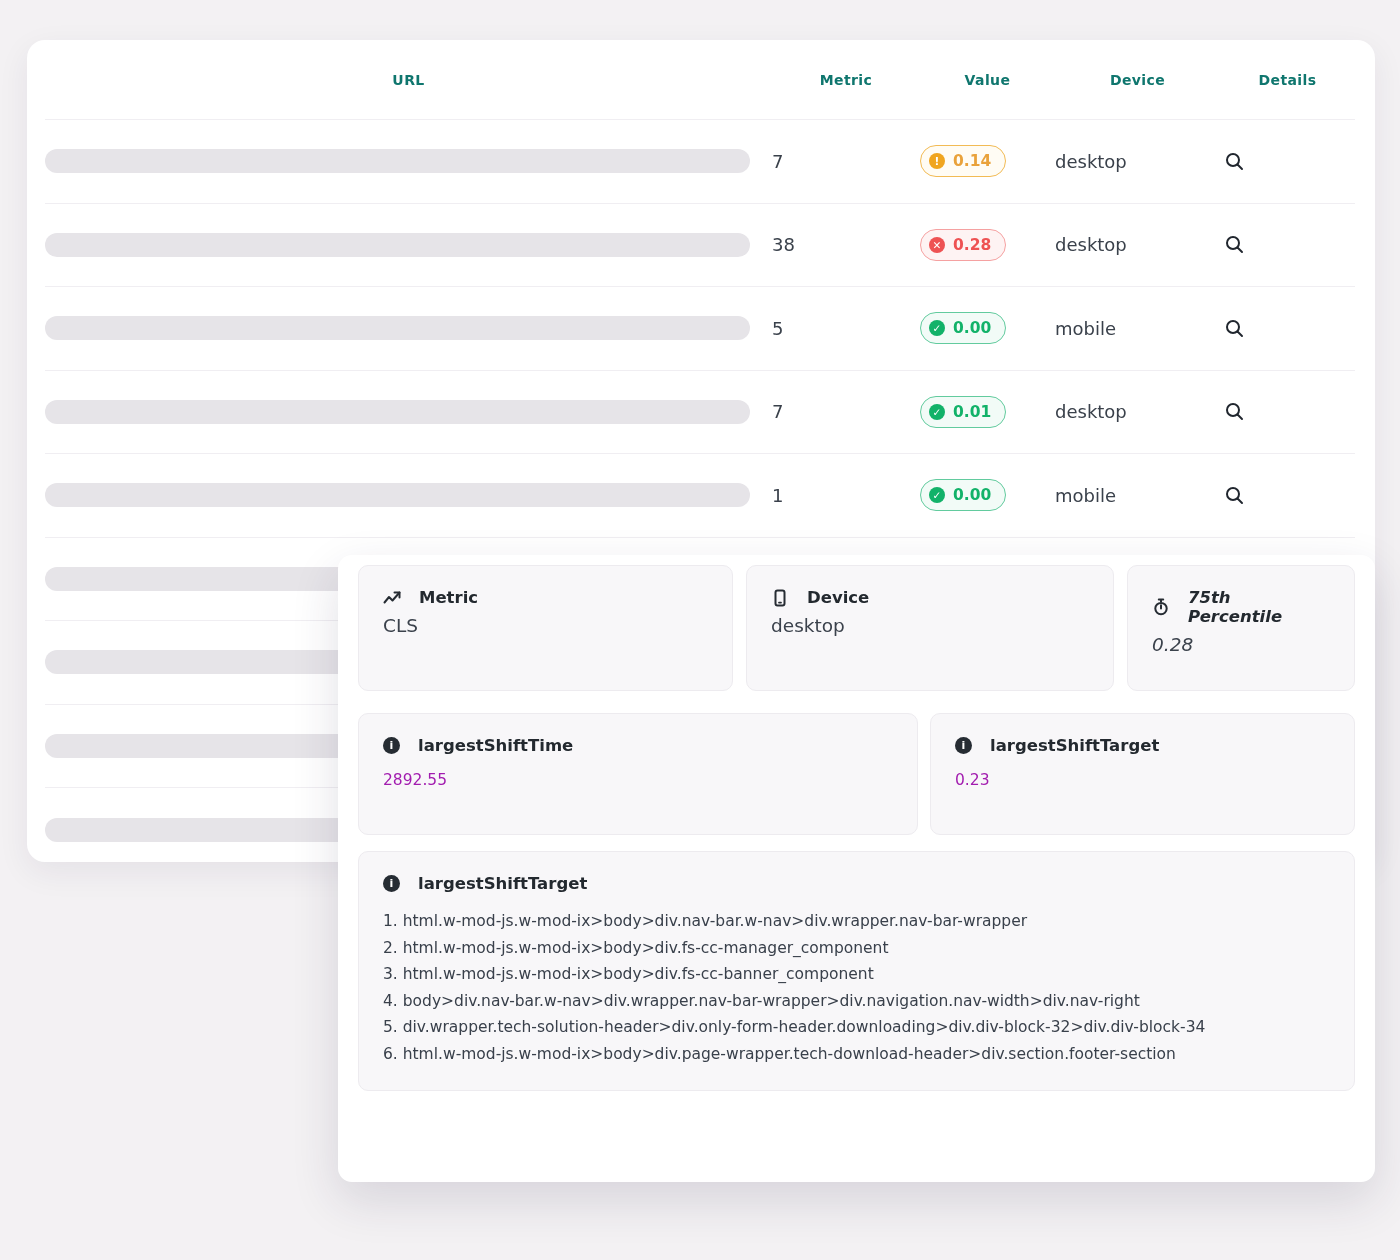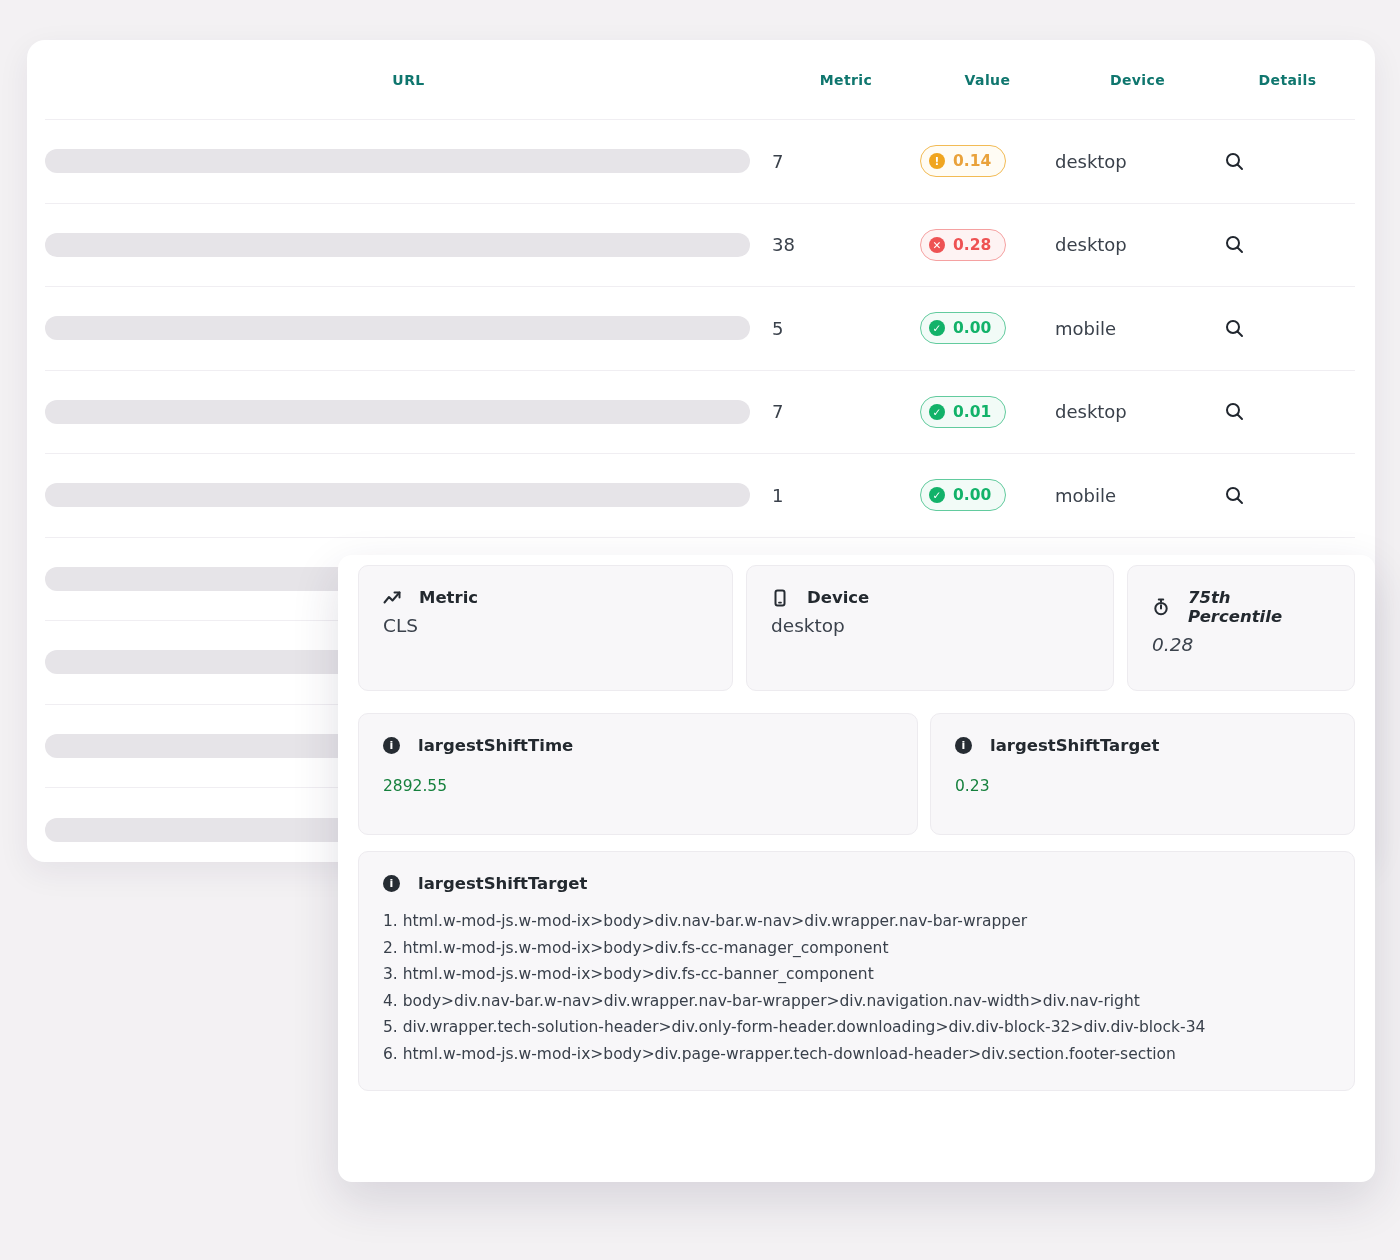--- a/index.html
+++ b/index.html
@@ -81,21 +81,21 @@
   .sum-value { margin-top:8px; font-size:18.5px; color:#3b424c; }
 
   .attributes-heading {
     margin:36px 0 0 7px;
     font-size:25px; font-weight:600; color:#23282e;
   }
   .attr-row { display:flex; gap:12px; margin-top:22px; }
   .attr-card { height:122px; }
   .attr-card.a1 { width:560px; }
   .attr-card.a2 { flex:1; }
-  .attr-value { margin-top:22px; font-size:15.5px; color:#15803d; }
+  .attr-value { margin-top:16px; font-size:15.5px; color:#a21caf; }
 
   .target-card { margin-top:16px; min-height:240px; }
   .target-list { margin-top:15px; }
   .target-item { font-size:15.5px; color:#39404b; line-height:26.5px; }
 
   .info-dot {
     width:17px; height:17px; border-radius:50%; background:#262c33;
     color:#fff; font-size:11px; font-weight:700;
     display:inline-flex; align-items:center; justify-content:center;
     line-height:1; flex:0 0 17px;

